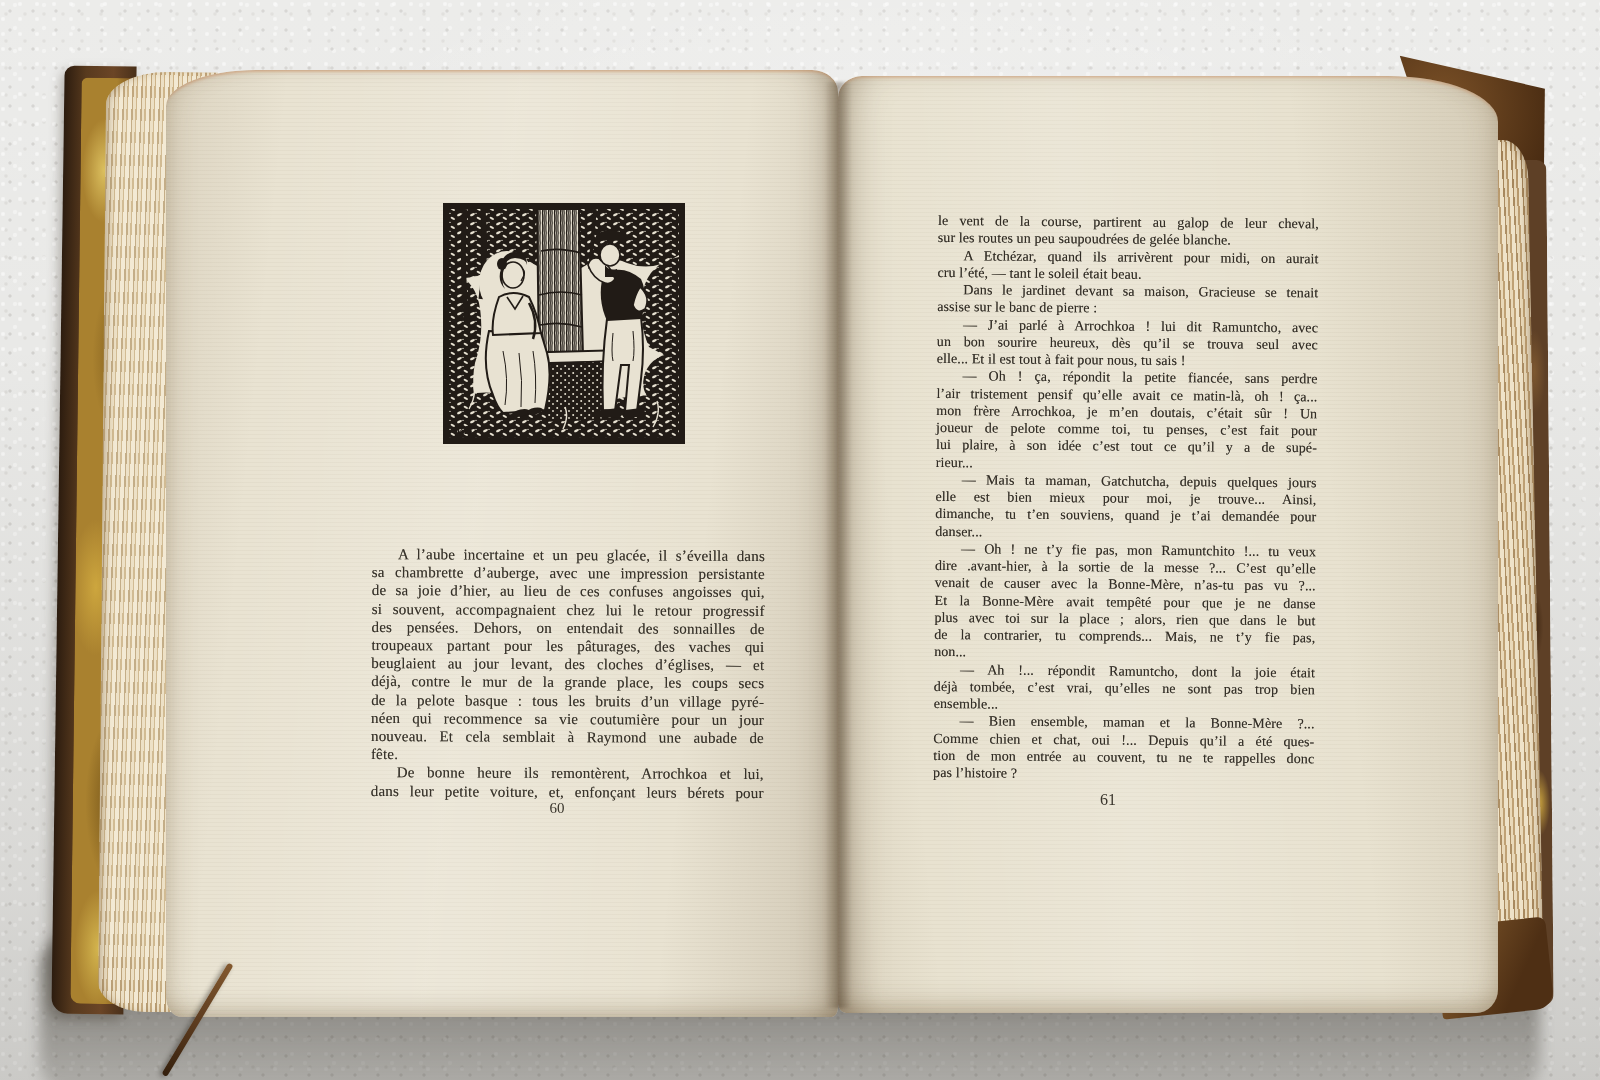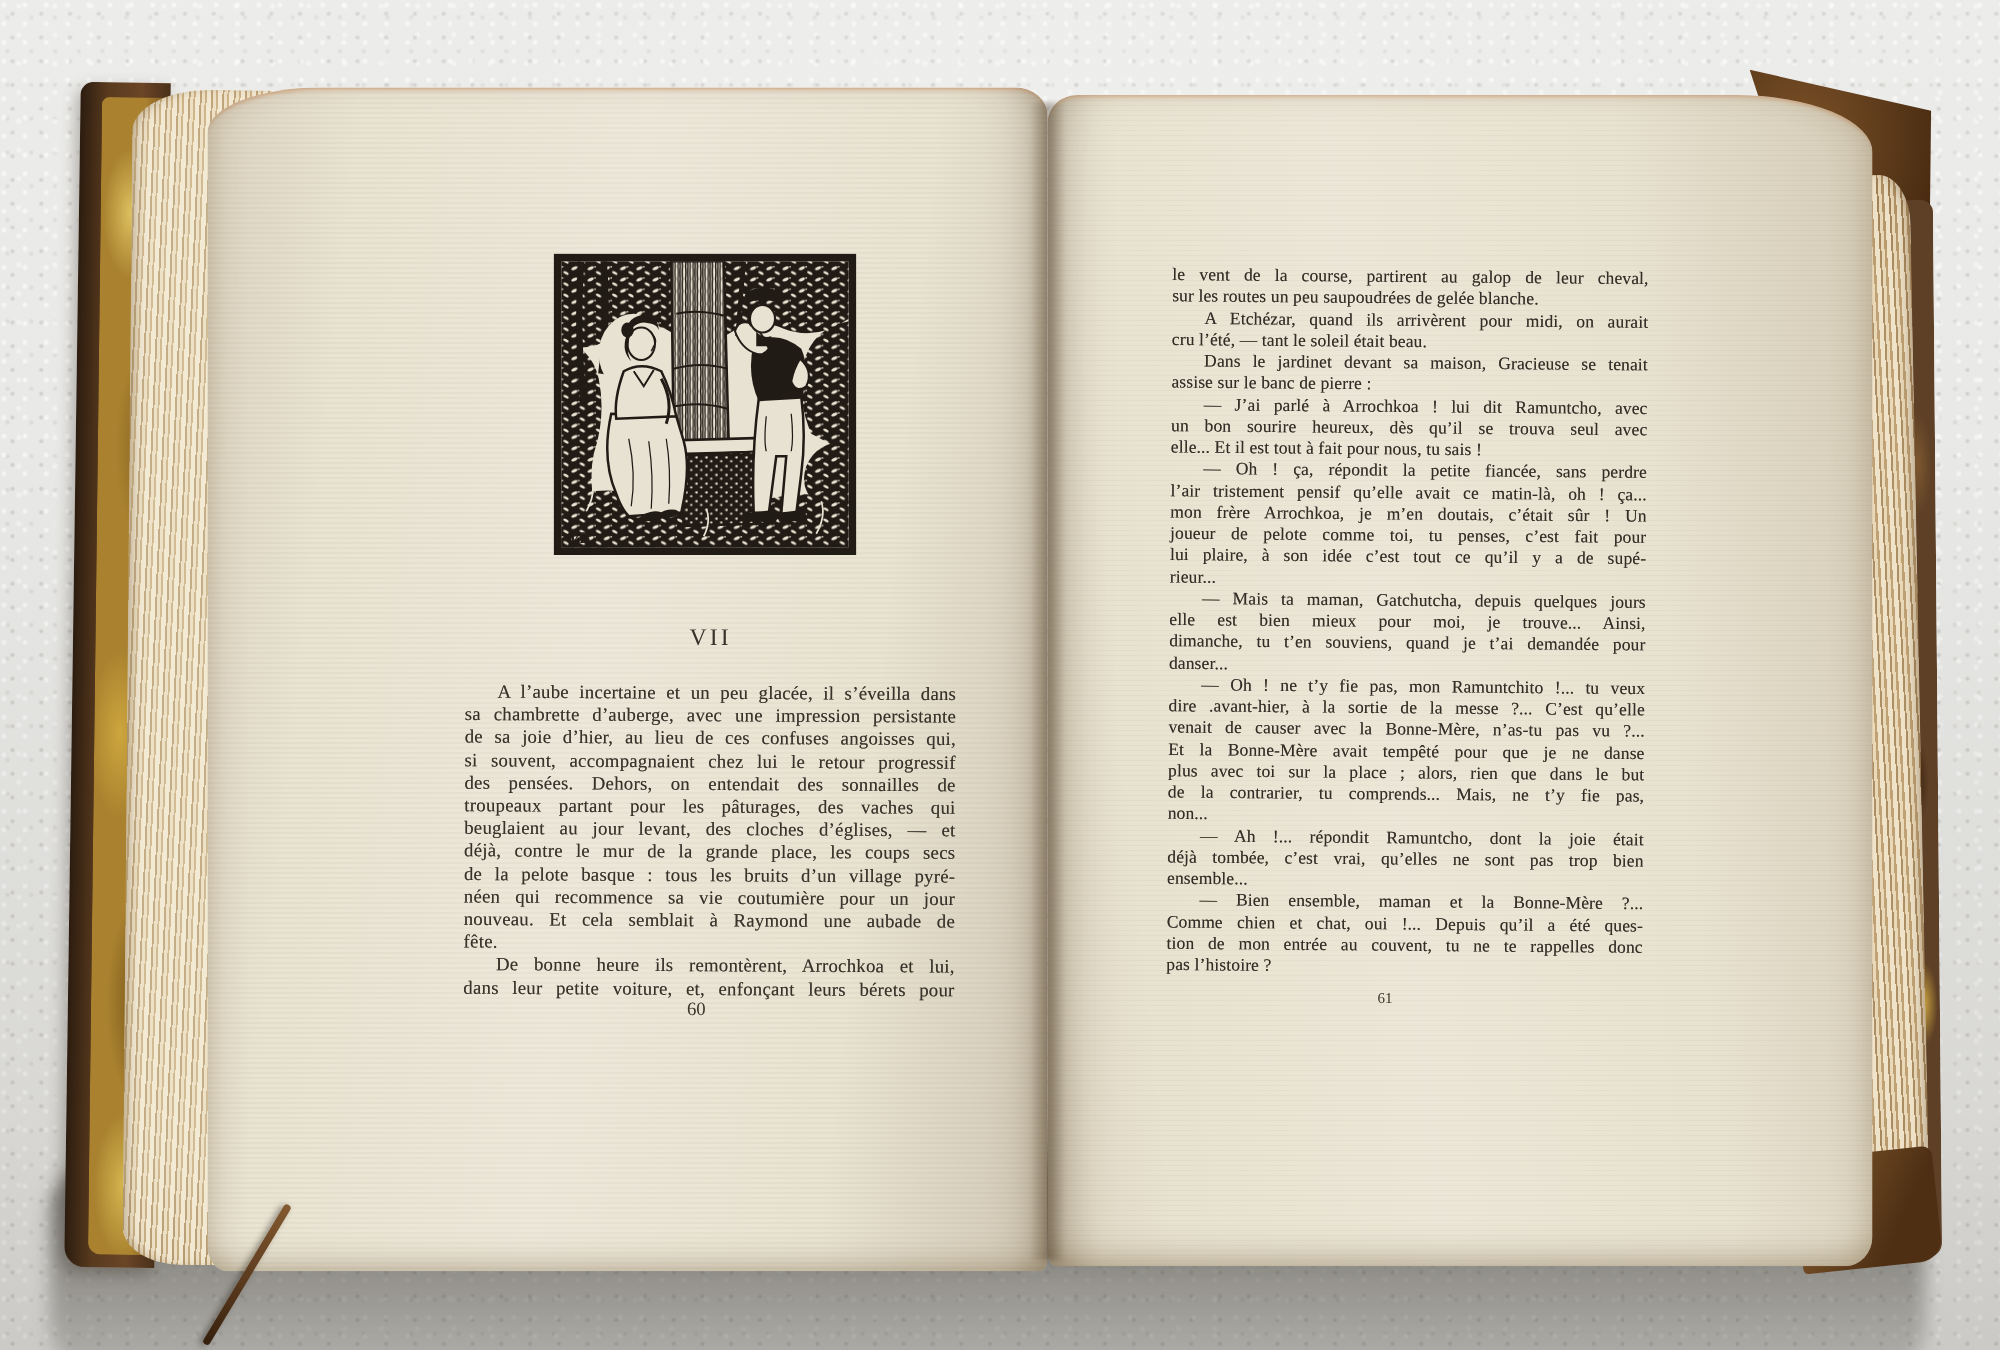--- a/index.html
+++ b/index.html
@@ -100,21 +100,21 @@
   .body-left{left:372px;top:545px;width:393px;font-size:15px;line-height:18.2px;
     letter-spacing:.2px;transform:rotate(.3deg);}
   .body-right{left:938px;top:212px;width:381px;font-size:14px;line-height:17.25px;
     letter-spacing:.1px;color:#322d26;transform:rotate(.5deg);}
   .para{margin:0;}
   .line{text-align:justify;text-align-last:justify;text-shadow:0 0 .4px rgba(50,45,35,.55);}
   .line.first{text-indent:26px;}
   .line.last{text-align-last:left;}
   .pagenum{position:absolute;text-align:center;color:#3a352c;}
   .pn-left{left:372px;top:800px;width:370px;font-size:15px;}
-  .pn-right{left:938px;top:791px;width:340px;font-size:12px;}
+  .pn-right{left:938px;top:791px;width:340px;font-size:16px;}
 </style>
 </head>
 <body>
 
 <div class="scene">
   <div class="wall"></div>
   <div class="book-shadow"></div>
   <div class="book-shadow2"></div>
 
   <div class="cover-left"></div>
@@ -189,21 +189,20 @@
         <path d="M157,48 Q154,54 158,58" stroke="#1d1712" stroke-width="1.2" fill="none"></path>
         <path d="M162,62 Q166,68 174,66 L176,74 L162,74 Z" fill="#1d1712"></path>
         <path d="M152,40 Q150,28 168,27 Q184,28 182,40 Q168,34 152,40 Z" fill="#1d1712"></path>
         <path d="M26,206 Q34,192 30,180 M120,226 Q126,214 122,204 M210,224 Q218,210 214,198" stroke="#ece6d5" stroke-width="1.4" fill="none"></path>
       </g>
       <rect x="3" y="3" width="236" height="235" fill="none" stroke="#1d1712" stroke-width="6"></rect>
       <text x="12" y="231" font-size="13" font-style="italic" fill="#1d1712">VB</text>
     </svg>
   </figure>
 
-  <h2 class="chapter">VII</h2>
 
   <div class="body body-left">
       <div class="para">
         <div class="line first">A l’aube incertaine et un peu glacée, il s’éveilla dans</div>
         <div class="line">sa chambrette d’auberge, avec une impression persistante</div>
         <div class="line">de sa joie d’hier, au lieu de ces confuses angoisses qui,</div>
         <div class="line">si souvent, accompagnaient chez lui le retour progressif</div>
         <div class="line">des pensées. Dehors, on entendait des sonnailles de</div>
         <div class="line">troupeaux partant pour les pâturages, des vaches qui</div>
         <div class="line">beuglaient au jour levant, des cloches d’églises, — et</div>

